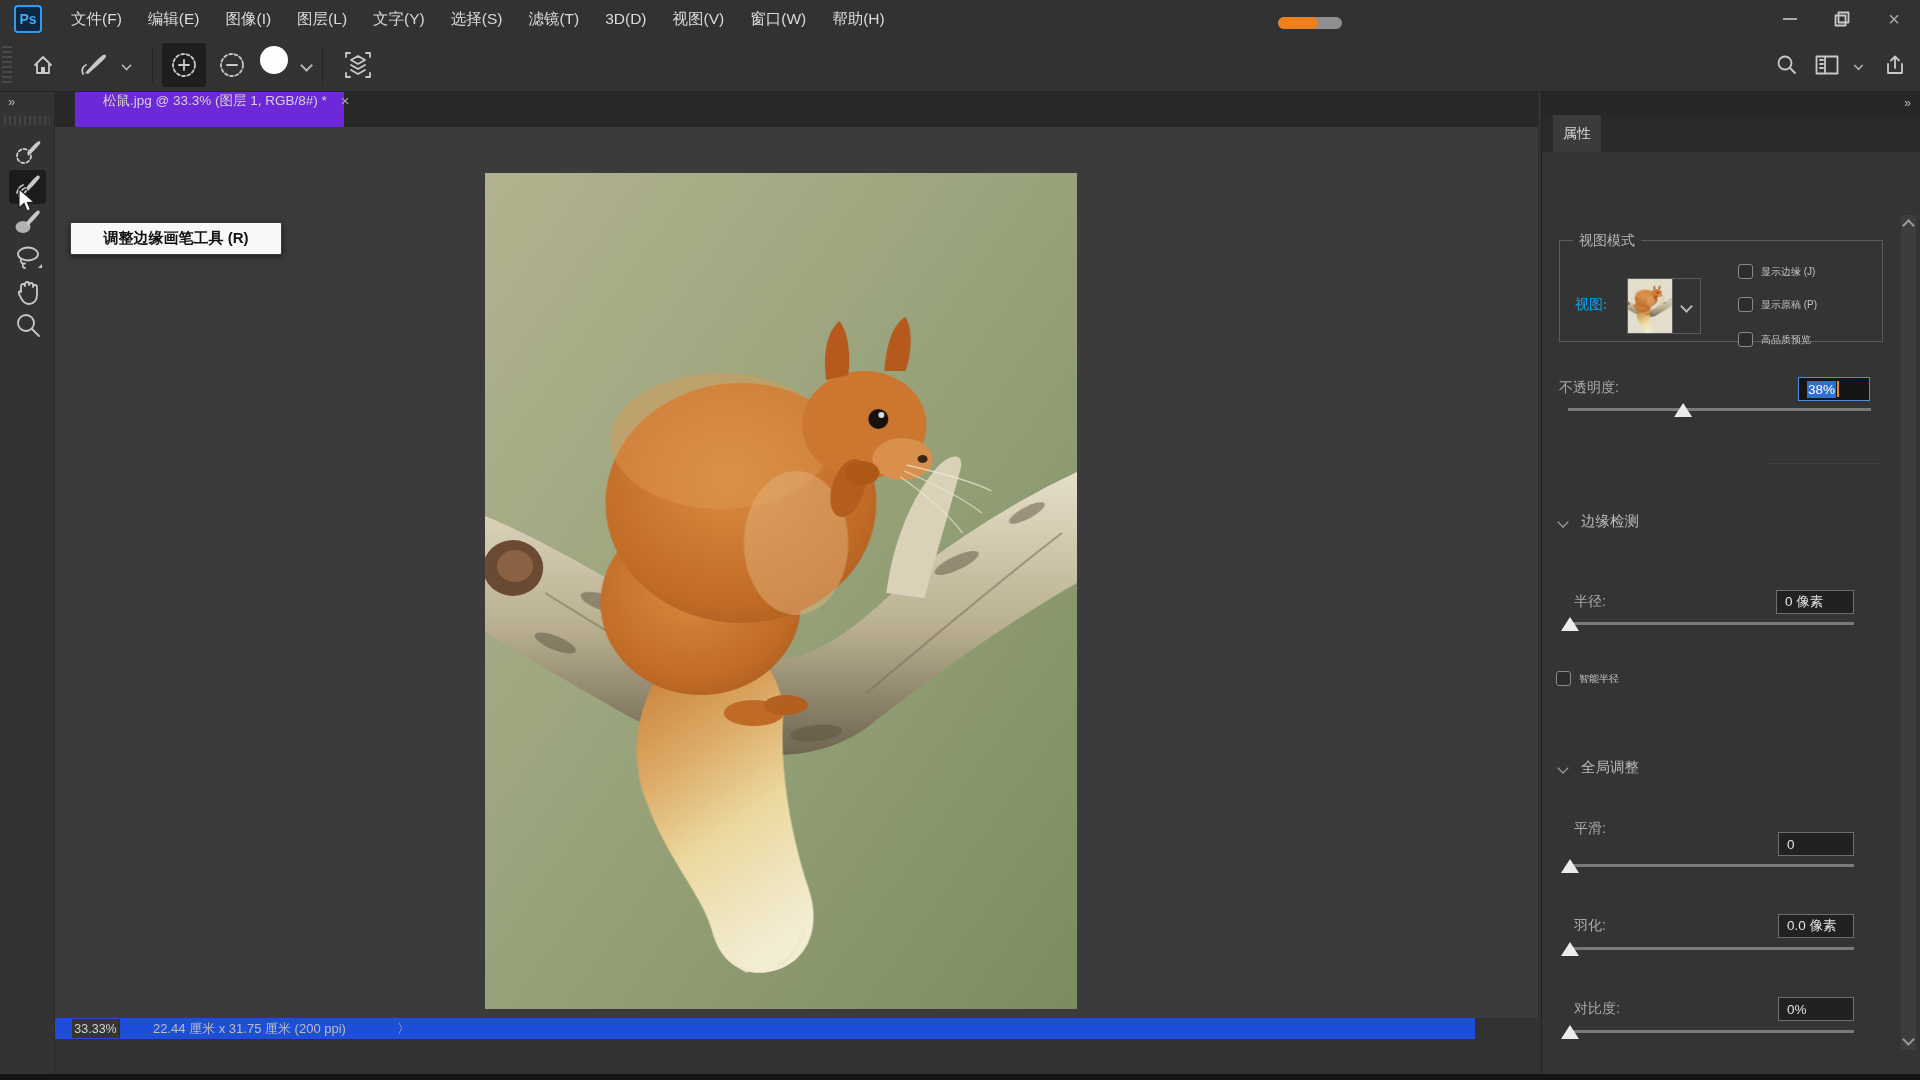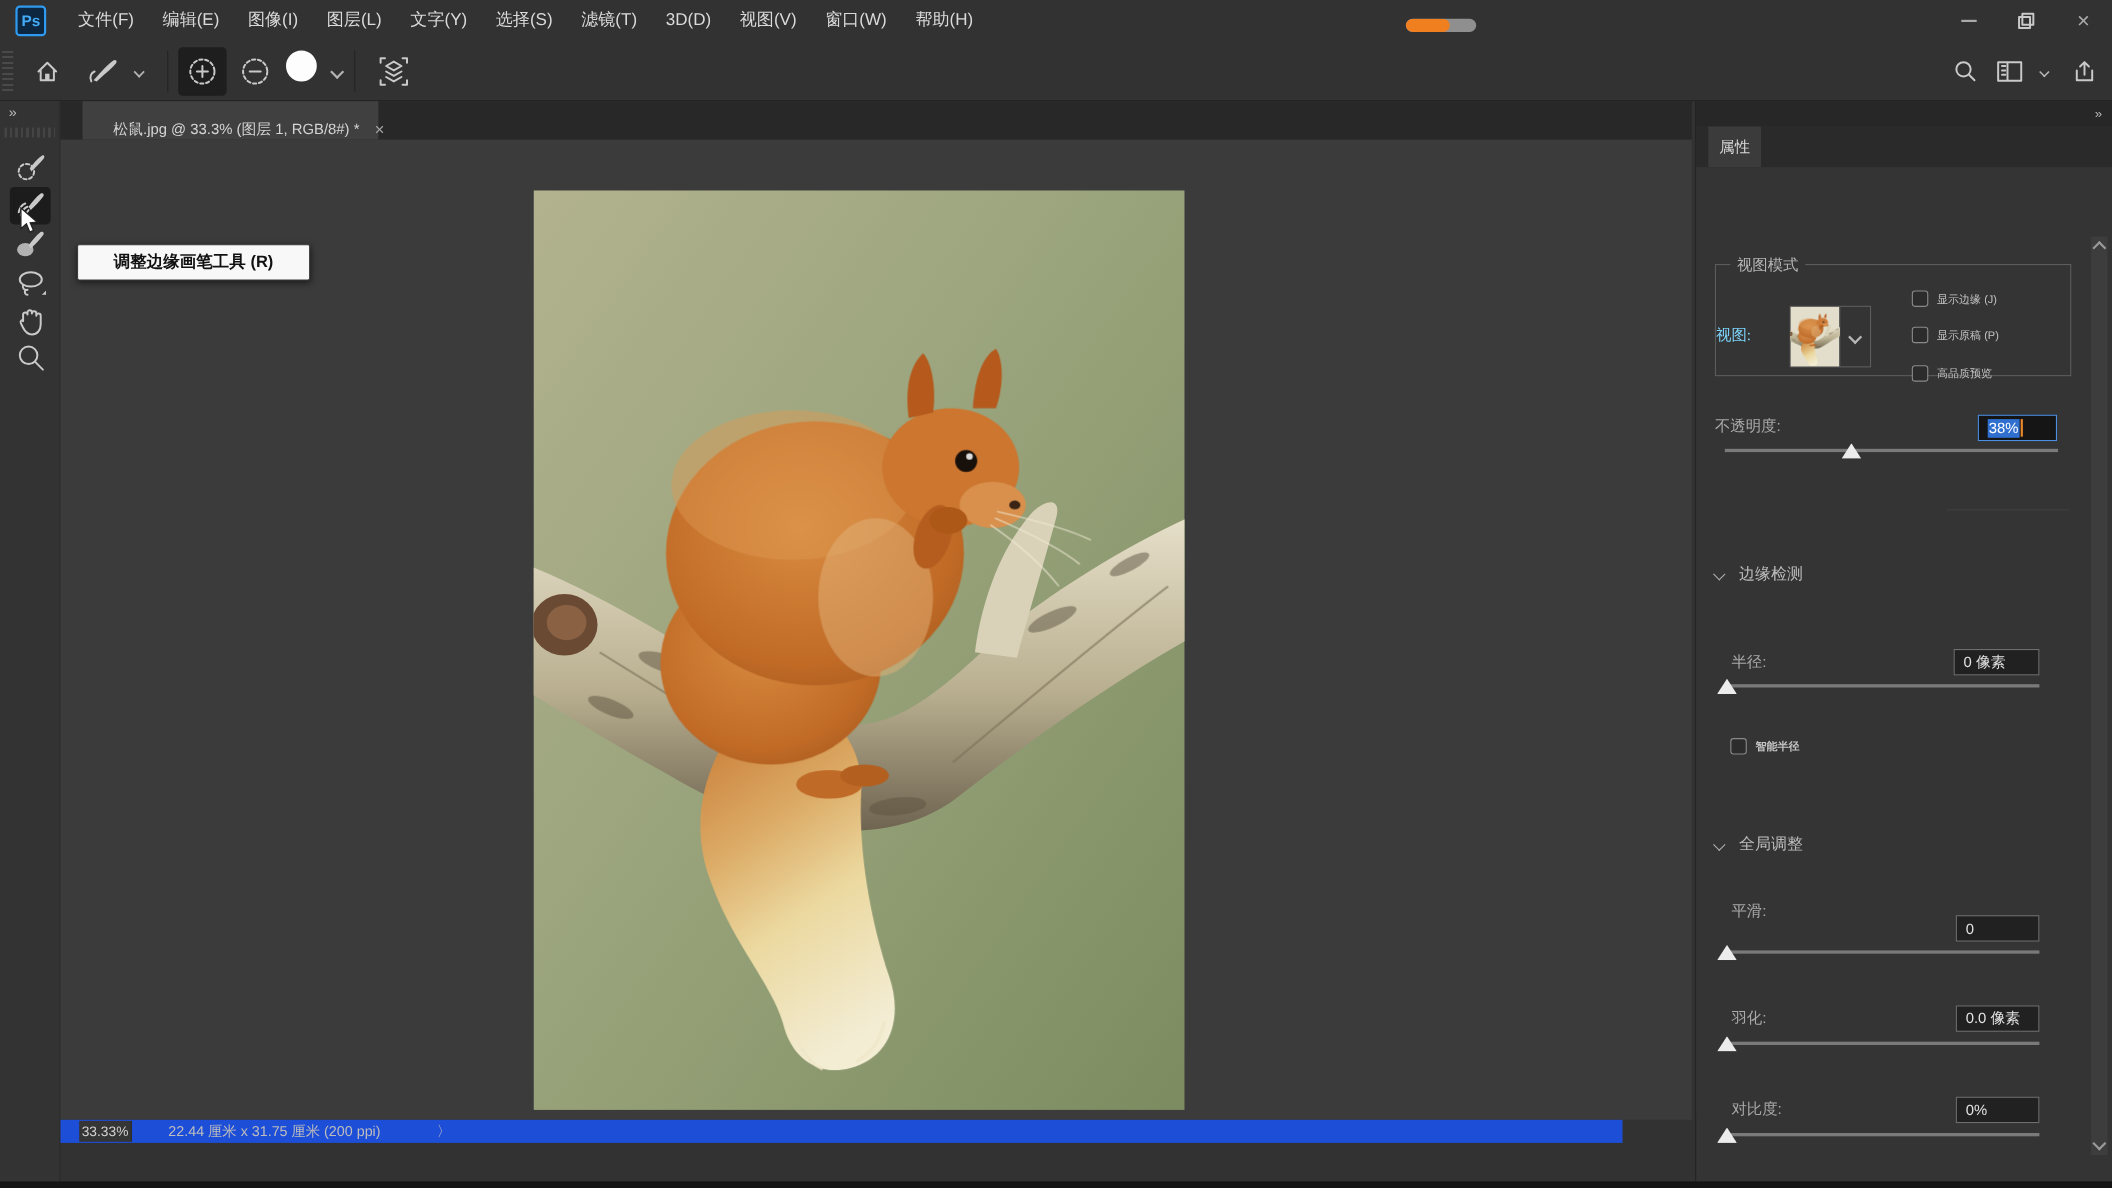--- a/index.html
+++ b/index.html
@@ -44,22 +44,22 @@
     background:repeating-linear-gradient(to right,#444 0 2px,transparent 2px 5px); }
   .tool { position:absolute; left:9px; width:37px; height:34px; display:flex;
     align-items:center; justify-content:center; border-radius:4px; }
   .tool.selected { background:#1c1c1c; }
   .tool svg { display:block; }
   .cursor-arrow { position:absolute; left:17px; top:96px; z-index:30; }
 
   
   .canvas-col { position:absolute; left:55px; top:92px; width:1483px; height:988px; }
   .tabstrip { position:absolute; left:0; top:0; width:100%; height:35px; background:#282828; }
-  .doc-tab { position:absolute; left:20px; top:0; width:269px; height:35px; background:#404040;
-    display:flex; align-items:flex-end; }
+  .doc-tab { position:absolute; left:20px; top:0; width:269px; height:35px; background:#6d28d9;
+    display:flex; align-items:flex-start; }
   .doc-tab-title { margin-left:28px; font-size:13.5px; color:#d4d4d4; white-space:nowrap; }
   .doc-tab-close { margin-left:14px; font-size:15px; color:#a9a9a9; }
   .canvas { position:absolute; left:0; top:35px; width:100%; height:891px; background:#3b3b3b; }
   .photo { position:absolute; left:430px; top:46px; width:592px; height:836px; }
   .tooltip { position:absolute; left:15px; top:95px; width:212px; height:33px; background:#f8f8f8;
     border:1px solid #3c3c3c; border-radius:2px; box-shadow:0 2px 6px rgba(0,0,0,.55);
     display:flex; align-items:center; justify-content:center; font-size:15px; font-weight:bold; color:#111; }
   .statusbar { position:absolute; left:0; top:926px; width:1420px; height:21px; background:#1d4ed8;
     display:flex; align-items:center; font-size:13px; color:#bdbdbd; }
   .zoom-box { position:absolute; left:17px; top:1px; width:48px; height:19px; background:#353535;
@@ -74,21 +74,21 @@
   .panel-topstrip { position:absolute; left:0; top:0; width:100%; height:23px; background:#272727; }
   .panel-collapse { position:absolute; right:8px; top:4px; font-size:12px; letter-spacing:1px; color:#b9b9b9; }
   .panel-tabrow { position:absolute; left:0; top:23px; width:100%; height:37px; background:#2a2a2a; }
   .panel-tab { position:absolute; left:11px; top:0; width:48px; height:37px; background:#3b3b3b;
     display:flex; align-items:center; justify-content:center; font-size:14px; color:#d8d8d8; }
   .panel-body { position:absolute; left:0; top:60px; width:100%; height:860px; background:#343434; }
 
   .vm-box { position:absolute; left:17px; top:88px; width:324px; height:102px; border:1px solid #5c5c5c; }
   .vm-legend { position:absolute; left:13px; top:-9px; background:#343434; padding:0 6px;
     font-size:14px; color:#b5b5b5; }
-  .vm-view-label { position:absolute; left:0; top:55px; font-size:14px; color:#7dd3fc;font-family:Liberation Serif, serif; }
+  .vm-view-label { position:absolute; left:15px; top:55px; font-size:14px; color:#0ea5e9;font-family:Liberation Serif, serif; }
   .vm-thumb-wrap { position:absolute; left:67px; top:37px; width:74px; height:56px;
     border:1px solid #5c5c5c; display:flex; }
   .vm-thumb { width:44px; height:54px; background:#ddd8c4; }
   .vm-thumb svg { width:100%; height:100%; }
   .vm-thumb-chev { width:28px; height:54px; border-left:1px solid #5c5c5c; display:flex;
     align-items:center; justify-content:center; }
   .cb-row { position:absolute; left:196px; display:flex; align-items:center; }
   .checkbox { width:15px; height:15px; border:1px solid #8a8a8a; border-radius:3px; background:#2c2c2c; }
   .cb-label { margin-left:8px; font-size:10px; color:#c3c3c3; white-space:nowrap; }
 
@@ -426,21 +426,21 @@
       <div class="sec-head" style="left:17px;top:360px;">
         <div class="sec-chev"></div>
         <span class="sec-title">边缘检测</span>
       </div>
       <span class="p-label" style="left:32px;top:441px;">半径:</span>
       <div class="p-input" style="left:234px;top:438px;width:78px;">0 像素</div>
       <div class="slider" style="left:28px;top:465px;width:284px;">
         <div class="slider-track"></div>
         <div class="slider-thumb" style="left: calc(0% - 9px);"></div>
       </div>
-      <div class="cb-row" style="left:31px;top:519px;font-weight:bold;">
+      <div class="cb-row" style="left:14px;top:519px;">
         <div class="checkbox"></div>
         <span class="cb-label">智能半径</span>
       </div>
 
       <div class="sec-head" style="left:17px;top:606px;">
         <div class="sec-chev"></div>
         <span class="sec-title">全局调整</span>
       </div>
 
       <span class="p-label" style="left:32px;top:668px;">平滑:</span>

